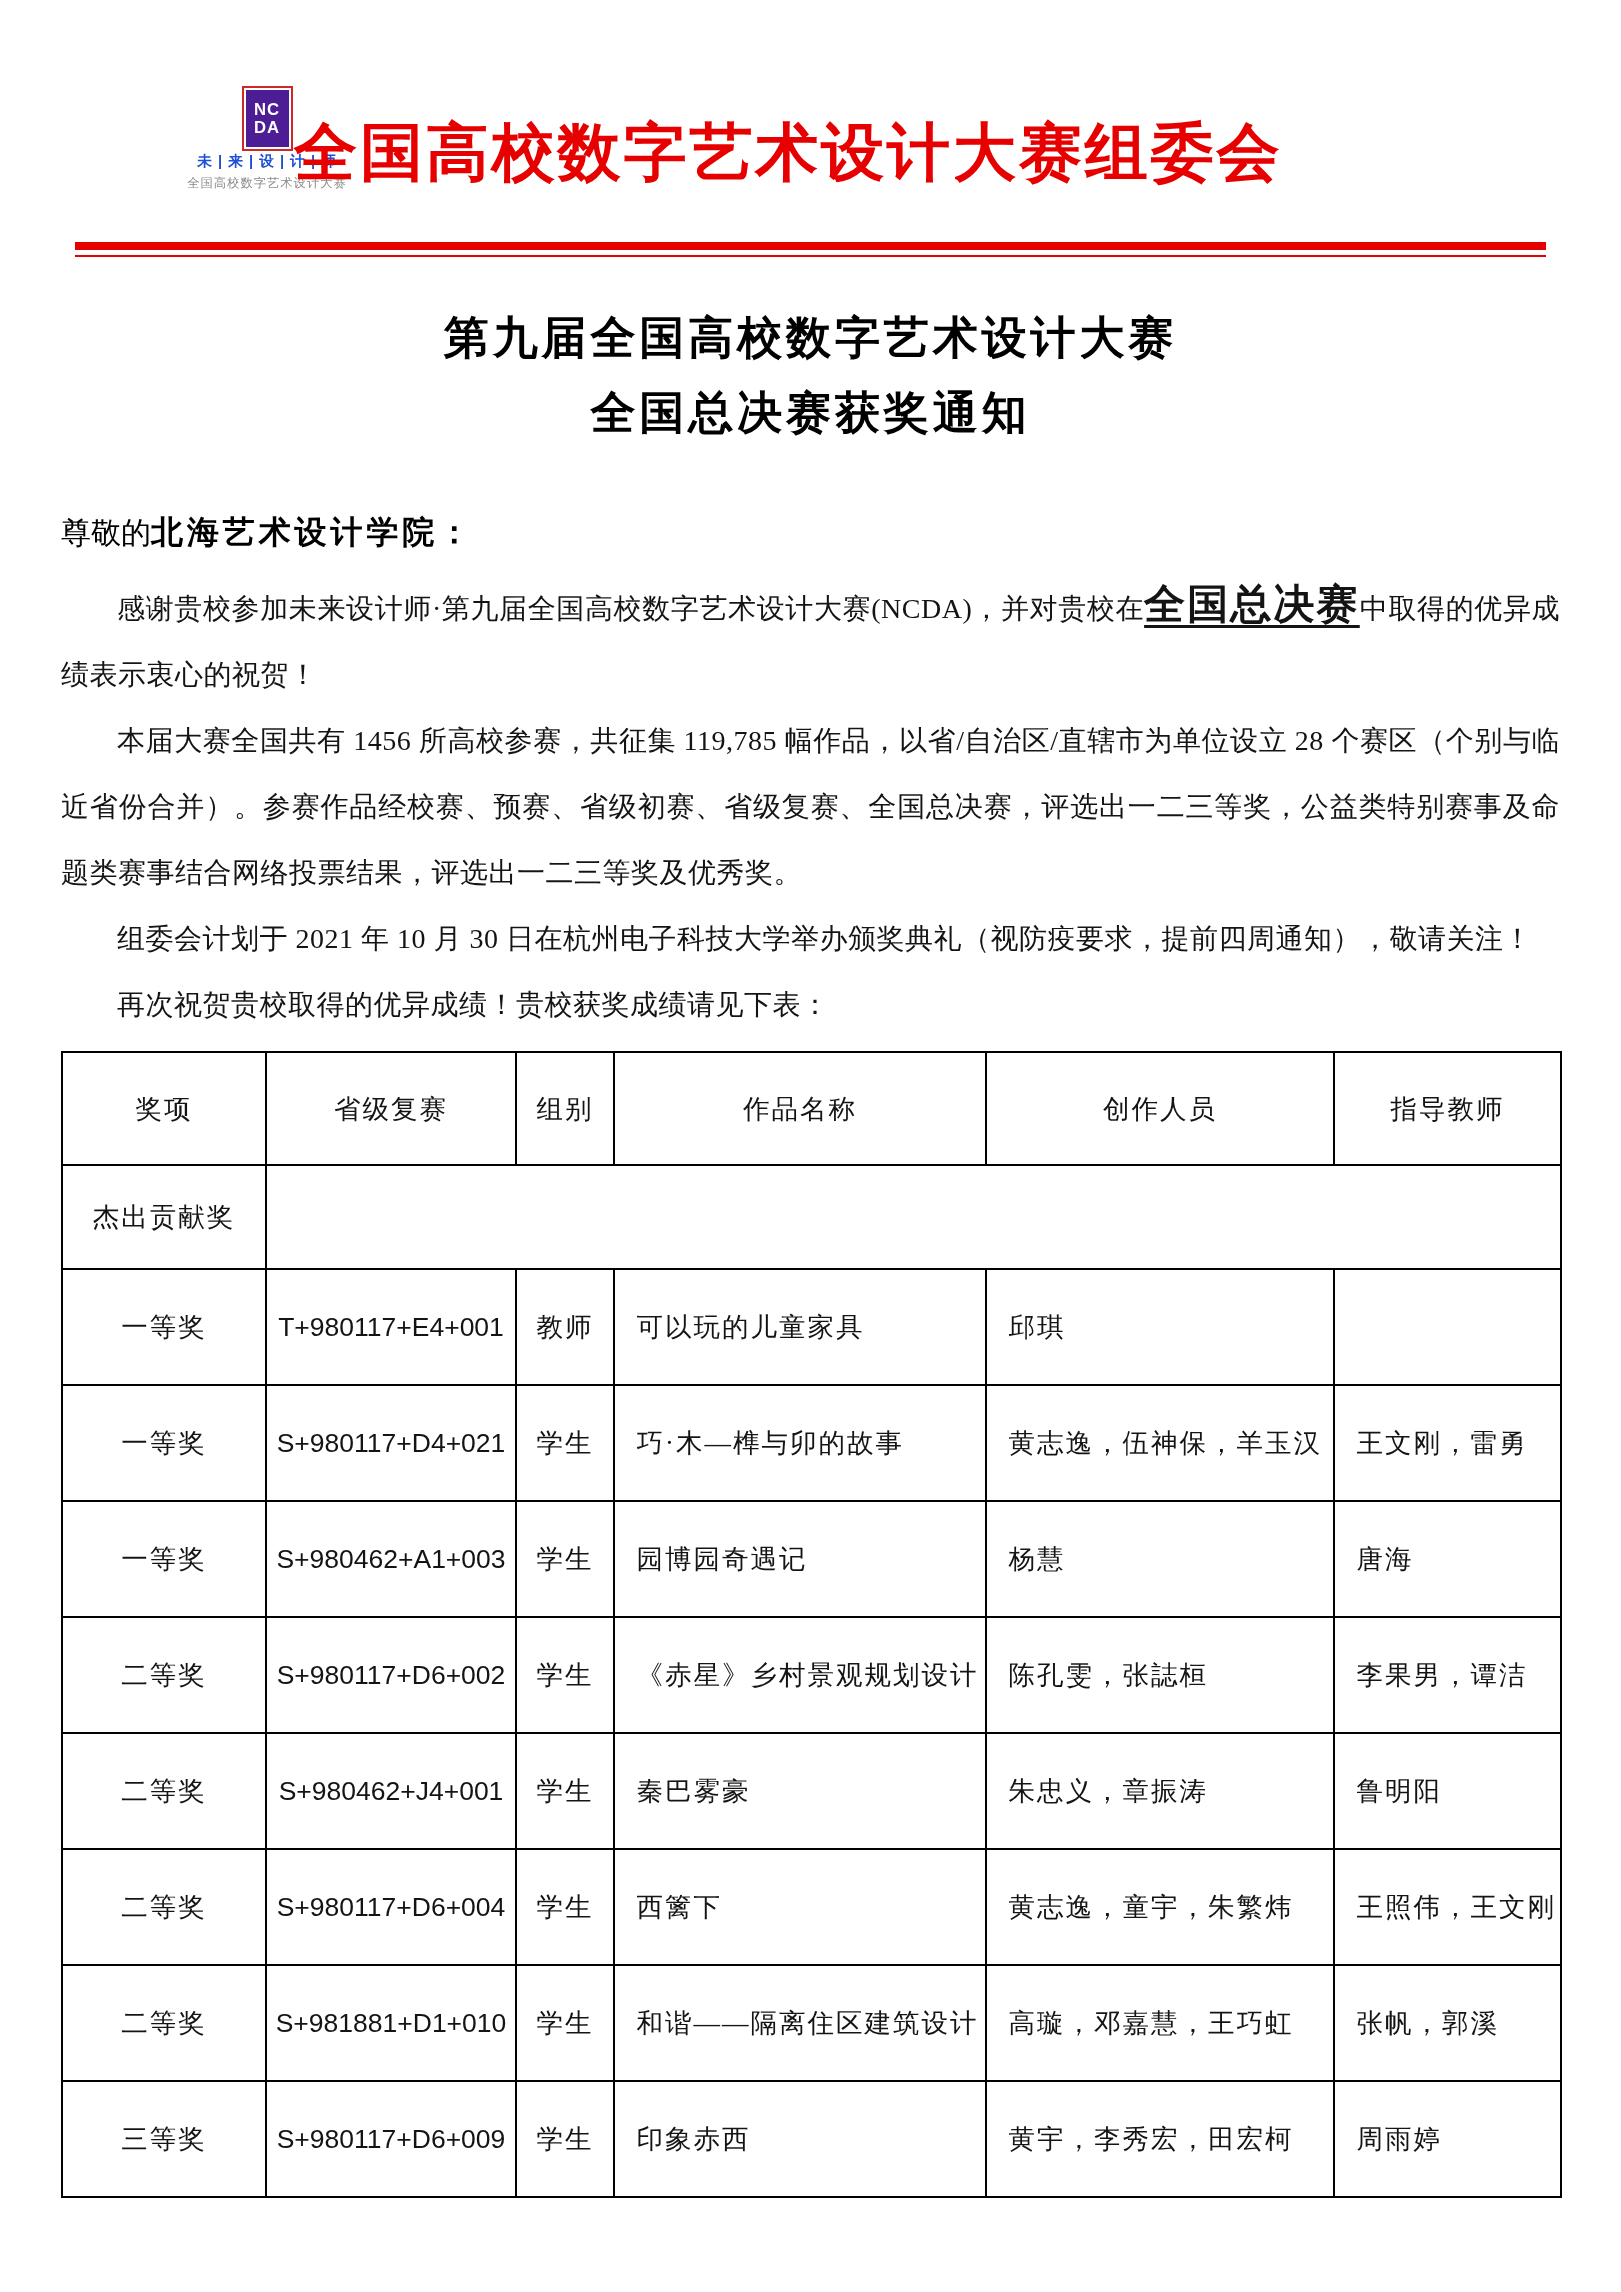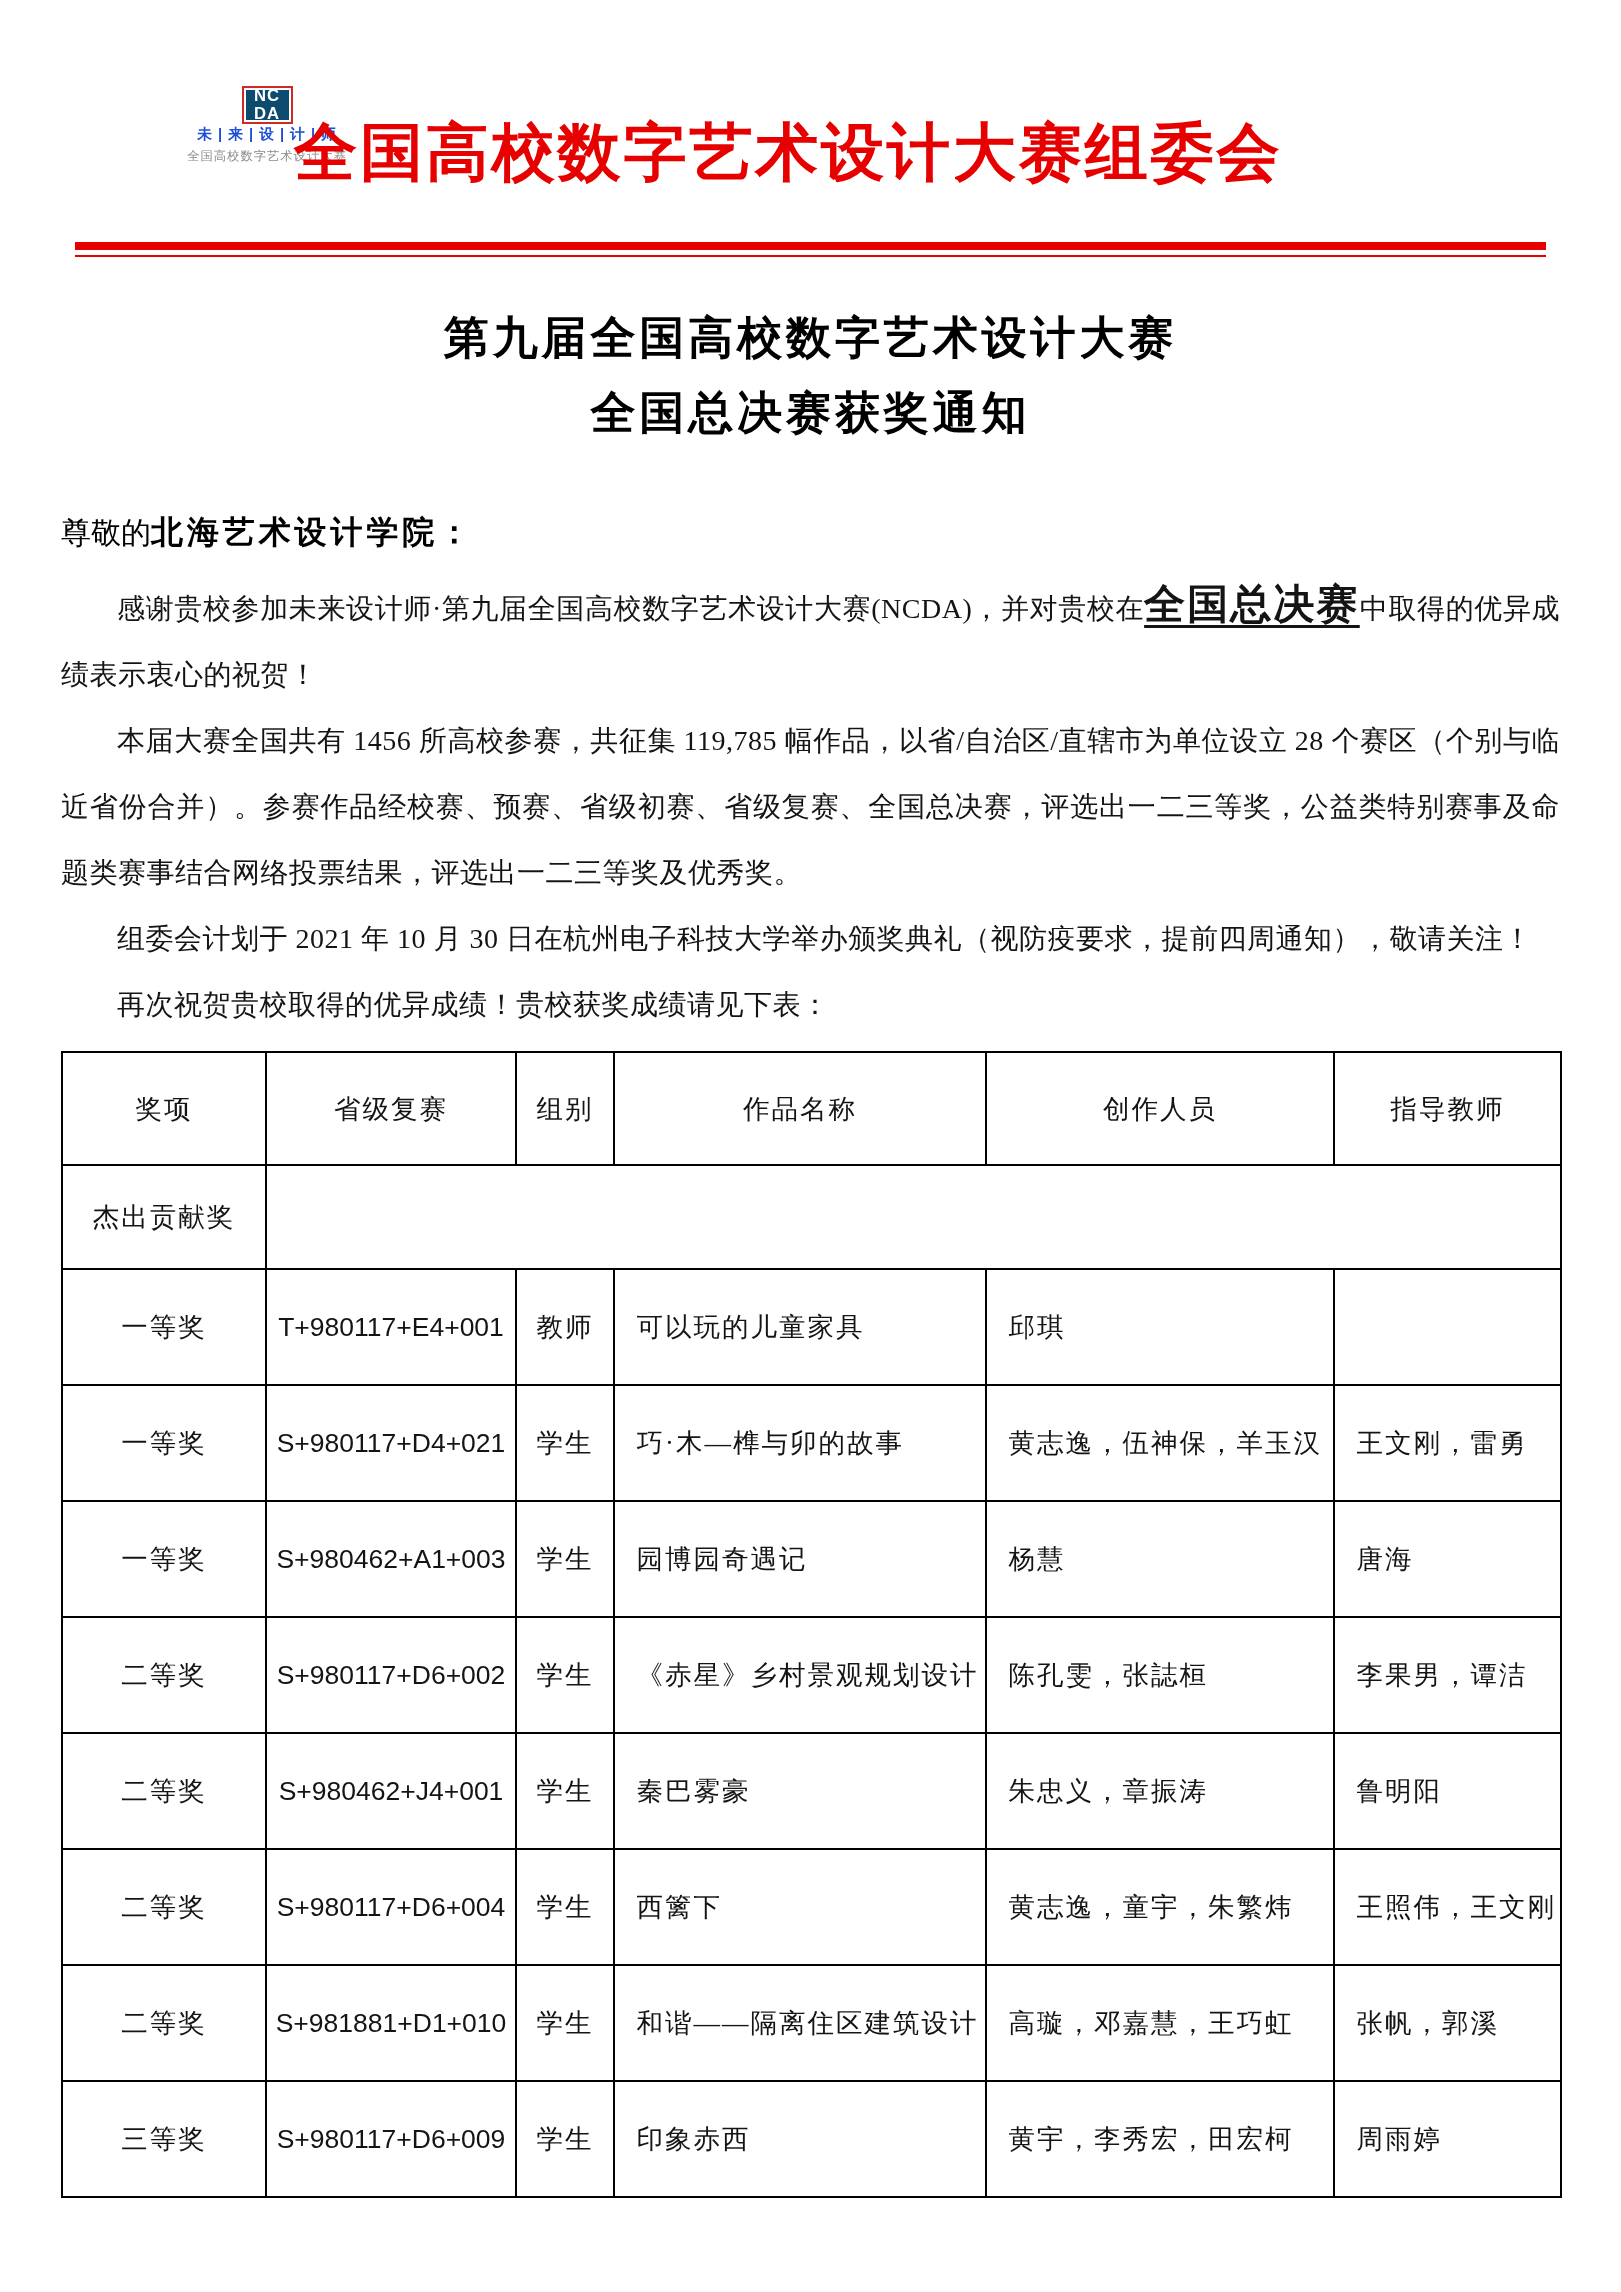--- a/index.html
+++ b/index.html
@@ -9,22 +9,22 @@
     font-family:"Liberation Serif","DejaVu Serif",serif;
     color:#141414;
     overflow:hidden;
   }
   .page { position:relative; width:1621px; height:2293px; padding:0 61px; }
 
   
   .header { position:relative; height:267px; }
   .logo-block { position:absolute; left:118px; top:86px; width:176px; text-align:center; }
   .logo-square {
-    width:51px; height:38px; margin:0 auto;
-    background:#0c4a6e; color:#ffffff;
+    width:51px; height:65px; margin:0 auto;
+    background:#4c1d95; color:#ffffff;
     display:flex; flex-direction:column; align-items:center; justify-content:center;
     font-family:"Liberation Sans",sans-serif; font-weight:bold;
     font-size:16.7px; line-height:17.6px; letter-spacing:1px;
     border:2.9px solid #cf2926; box-shadow:inset 0 0 0 2px #ffffff;
   }
   .logo-tagline {
     margin-top:1px; font-family:"Liberation Sans",sans-serif;
     font-size:14.7px; font-weight:bold; color:#1d4ed8; letter-spacing:1px; white-space:nowrap;
   }
   .logo-subtitle {

